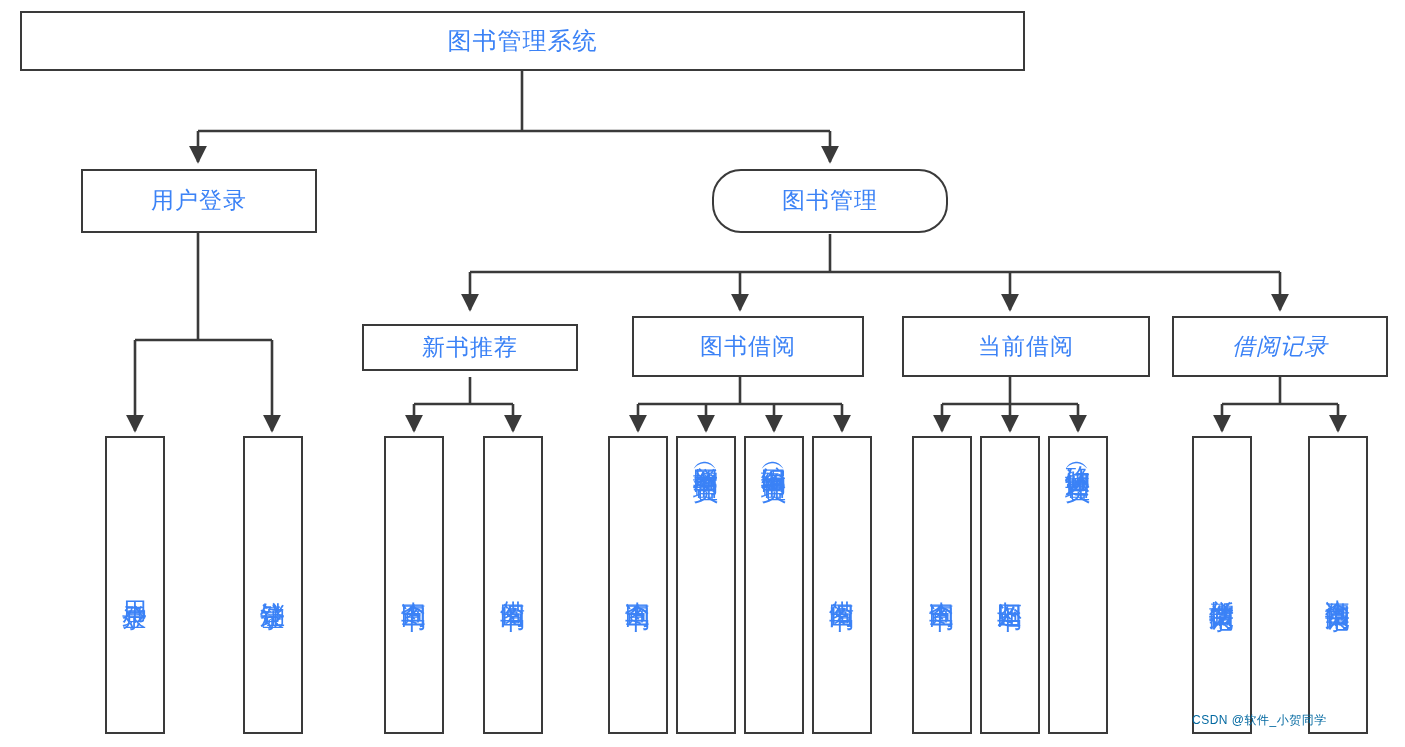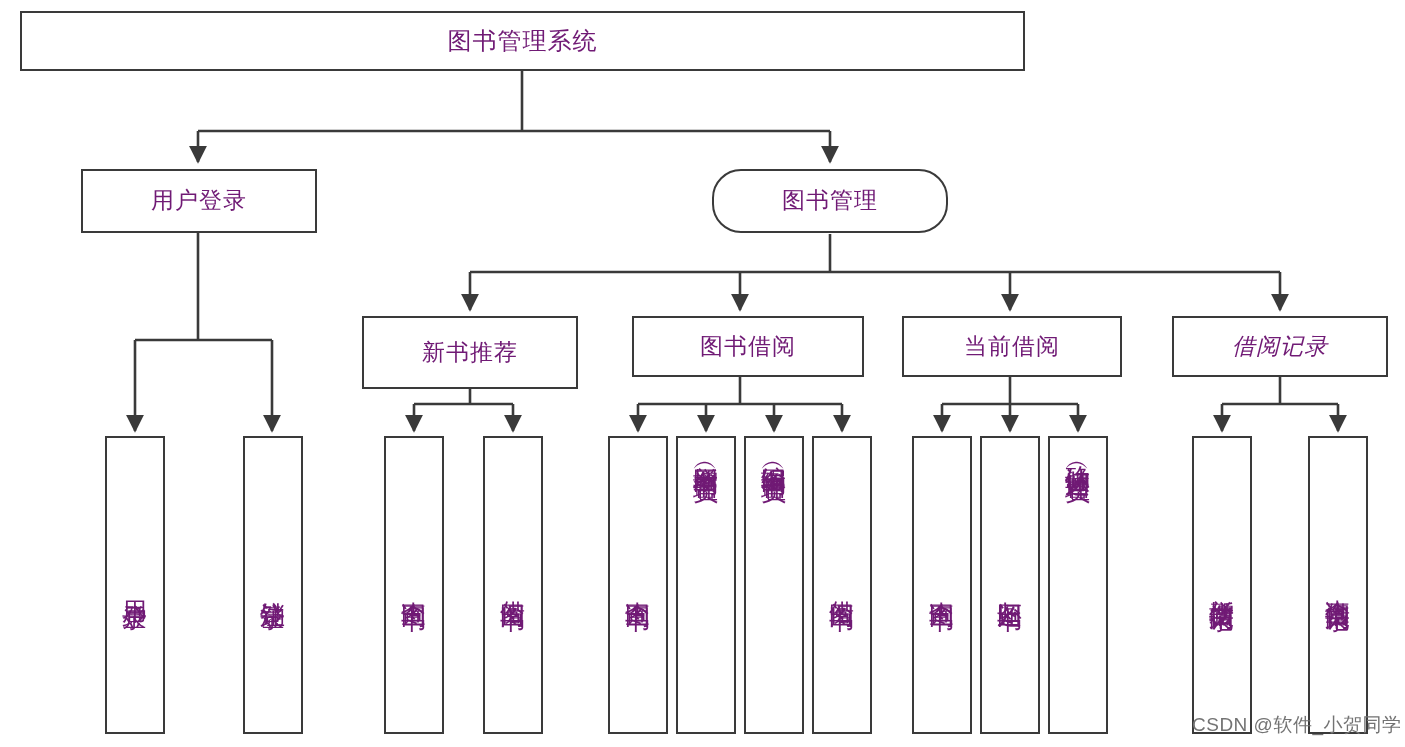--- a/index.html
+++ b/index.html
@@ -24,21 +24,21 @@
     pointer-events: none;
   }
   .node {
     position: absolute;
     box-sizing: border-box;
     background: #ffffff;
     border: 2px solid #3a3a3a;
     display: flex;
     align-items: center;
     justify-content: center;
-    color: #701a75;
+    color: #3b82f6;
   }
   .node .label {
     display: block;
     white-space: nowrap;
   }
   .node.horizontal .label {
     font-size: 23px;
     line-height: 1.1;
     letter-spacing: 1px;
   }
@@ -57,22 +57,22 @@
     line-height: 1.12;
     letter-spacing: 2px;
     white-space: nowrap;
   }
   .node.vertical.mid {
     align-items: center;
     padding-top: 0;
   }
   .watermark {
     position: absolute;
-    font-size: 19px;
-    color: #737373;
+    font-size: 12px;
+    color: #0369a1;
     white-space: nowrap;
     letter-spacing: 0.5px;
   }
 </style>
 </head>
 <body>
 
 <div id="canvas">
 
   <svg class="connectors" viewBox="0 0 1405 747" xmlns="http://www.w3.org/2000/svg">
@@ -130,29 +130,29 @@
   </div>
 
   <div class="node horizontal" style="left:81px; top:169px; width:236px; height:64px;">
     <span class="label">用户登录</span>
   </div>
 
   <div class="node horizontal" style="left:712px; top:169px; width:236px; height:64px;border-radius:29px;">
     <span class="label">图书管理</span>
   </div>
 
-  <div class="node horizontal" style="left:362px; top:316px; width:216px; height:73px;">
+  <div class="node horizontal" style="left:362px; top:324px; width:216px; height:47px;">
     <span class="label">新书推荐</span>
   </div>
 
   <div class="node horizontal" style="left:632px; top:316px; width:232px; height:61px;">
     <span class="label">图书借阅</span>
   </div>
 
-  <div class="node horizontal" style="left:902px; top:316px; width:220px; height:61px;">
+  <div class="node horizontal" style="left:902px; top:316px; width:248px; height:61px;">
     <span class="label">当前借阅</span>
   </div>
 
   <div class="node horizontal" style="left:1172px; top:316px; width:216px; height:61px;font-style:italic;">
     <span class="label">借阅记录</span>
   </div>
 
   <div class="node vertical mid" style="left:105px; top:436px; width:60px; height:298px;">
     <span class="label">用户登录</span>
   </div>

